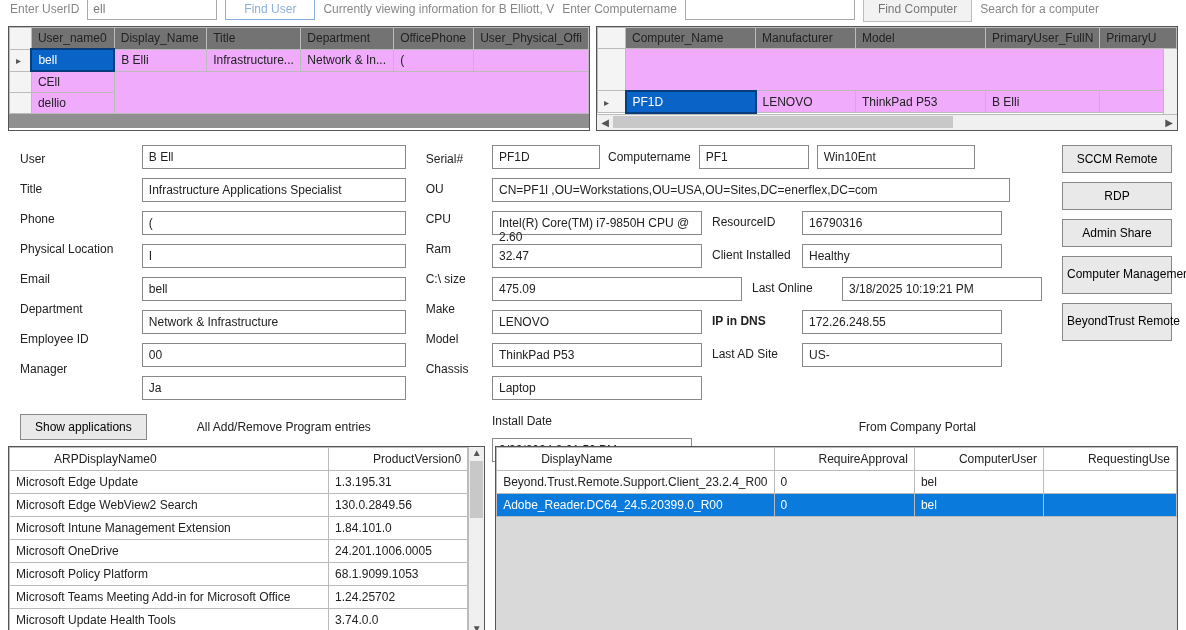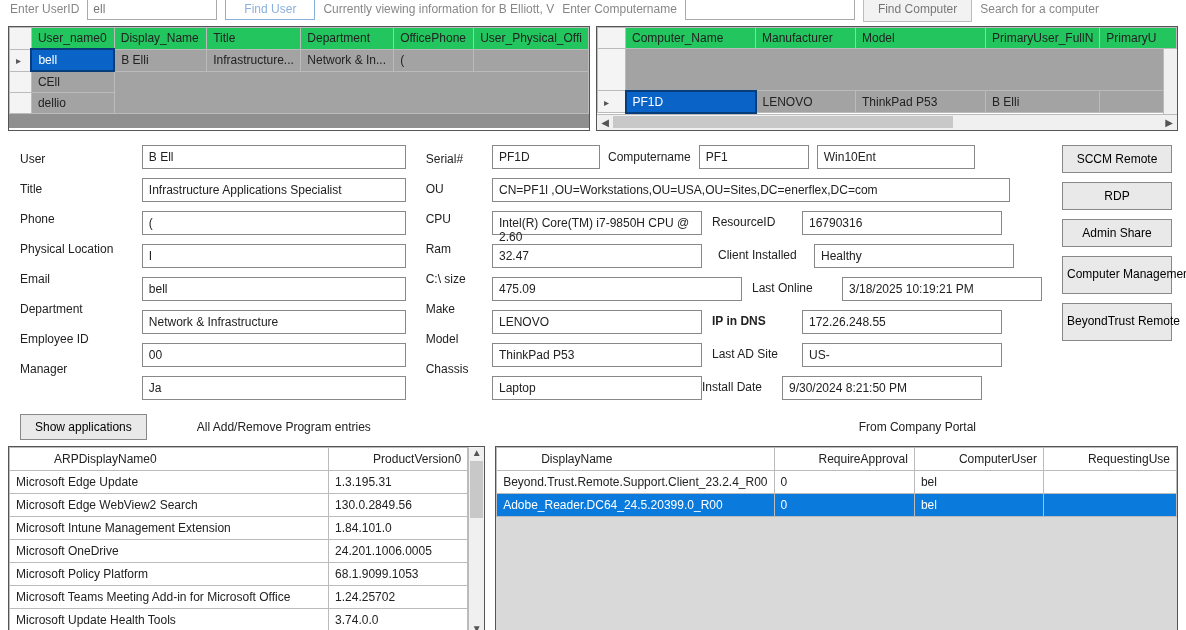--- a/index.html
+++ b/index.html
@@ -64,24 +64,24 @@
     border-collapse: collapse;
     width: 100%;
     font-size: 12px;
   }
   table.grid th, table.grid td {
     border: 1px solid #bbb;
     padding: 3px 6px;
     text-align: left;
     white-space: nowrap;
     overflow: hidden;
-    background: #a3a3a3;
+    background: #f0abfc;
   }
   table.grid th {
-    background: #22c55e;
+    background: #737373;
     font-weight: normal;
   }
   .rowhead {
     width: 28px;
     background: #f4f4f4 !important;
     text-align: center;
   }
   .rowhead.arrow::before {
     content: "▸";
     font-size: 10px;
@@ -328,41 +328,41 @@
       <span>Computername</span>
       <span class="ro" style="width:110px">PF1</span>
       <span class="ro" style="width:158px">Win10Ent</span>
     </div>
     <span class="ro" style="width:518px">CN=PF1l            ,OU=Workstations,OU=USA,OU=Sites,DC=enerflex,DC=com</span>
     <div style="display:flex;gap:10px;">
       <span class="ro" style="width:210px">Intel(R) Core(TM) i7-9850H CPU @ 2.60</span>
       <span style="width:80px;padding-top:4px;">ResourceID</span>
       <span class="ro" style="width:200px">16790316</span>
     </div>
-    <div style="display:flex;gap:16px;">
+    <div style="display:flex;gap:10px;">
       <span class="ro" style="width:210px">32.47</span>
       <span style="width:80px;padding-top:4px;">Client Installed</span>
       <span class="ro" style="width:200px">Healthy</span>
     </div>
     <div style="display:flex;gap:10px;">
       <span class="ro" style="width:250px">475.09</span>
       <span style="width:80px;padding-top:4px;">Last Online</span>
       <span class="ro" style="width:200px">3/18/2025 10:19:21 PM</span>
     </div>
     <div style="display:flex;gap:10px;">
       <span class="ro" style="width:210px">LENOVO</span>
       <span style="width:80px;padding-top:4px;font-weight:bold;">IP in DNS</span>
       <span class="ro" style="width:200px">172.26.248.55</span>
     </div>
     <div style="display:flex;gap:10px;">
       <span class="ro" style="width:210px">ThinkPad P53</span>
       <span style="width:80px;padding-top:4px;">Last AD Site</span>
       <span class="ro" style="width:200px">US-</span>
     </div>
-    <div style="display:flex;">
+    <div style="display:flex;gap:10px;flex-direction:column;">
       <span class="ro" style="width:210px">Laptop</span>
       <span style="width:80px;padding-top:4px;">Install Date</span>
       <span class="ro" style="width:200px">9/30/2024 8:21:50 PM</span>
     </div>
   </div>
 
   <div class="col right-btns">
     <button class="btn">SCCM Remote</button>
     <button class="btn">RDP</button>
     <button class="btn">Admin Share</button>

